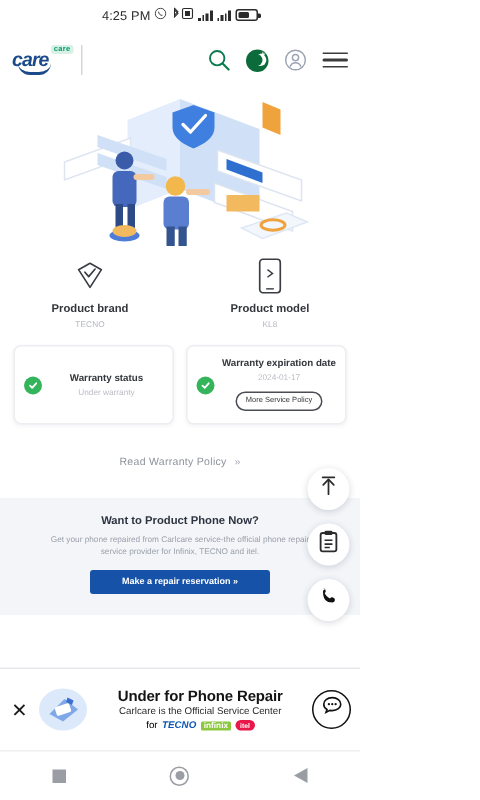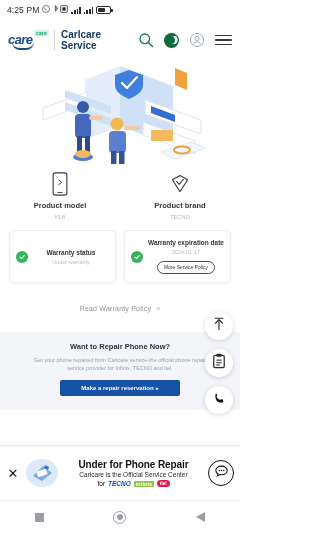--- a/index.html
+++ b/index.html
@@ -7,21 +7,21 @@
   body {
     font-family:"Liberation Sans", sans-serif;
     background:#ffffff;
     overflow:hidden;
     position:relative;
   }
 
   
   .statusbar {
     height:20px; display:flex; align-items:center;
-    justify-content:flex-start; padding:0 7px;
+    justify-content:center; padding:0 7px;
     font-size:8.5px; color:#2b2b2b; letter-spacing:.1px;
   }
   .sb-left { display:flex; align-items:center; gap:3px; }
   .sb-right { display:flex; align-items:center; gap:3px; }
   .ic { display:inline-block; line-height:1; }
   .sig { display:flex; align-items:flex-end; gap:1px; height:8px; }
   .sig i { width:1.6px; background:#2b2b2b; display:block; }
   .sig i:nth-child(1){height:2.5px}
   .sig i:nth-child(2){height:4px}
   .sig i:nth-child(3){height:5.5px}
@@ -205,24 +205,20 @@
 
 <div class="appbar">
   <div class="logo">
     <div class="logo-mark">
       <span class="logo-word">care</span>
       <span class="logo-care">care</span>
       <span class="logo-smile"></span>
     </div>
   </div>
   <div class="divider-v"></div>
-  <div>
-    <div class="brandtxt">Carlcare</div>
-    <div class="brandtxt">Service</div>
-  </div>
   <div class="appbar-actions">
     <div class="icon-btn">
       <svg width="16" height="16" viewBox="0 0 20 20">
           <circle cx="8.5" cy="8.5" r="6" fill="none" stroke="#0b7a4f" stroke-width="1.6"></circle>
           <line x1="13" y1="13" x2="18" y2="18" stroke="#0b7a4f" stroke-width="1.8" stroke-linecap="round"></line>
         </svg>
     </div>
     <div class="flag"></div>
     <div class="icon-btn">
       <svg width="16" height="16" viewBox="0 0 20 20">
@@ -274,41 +270,41 @@
     <ellipse cx="58" cy="92" rx="8" ry="4" fill="#f3b95e"></ellipse>
     <polygon points="136,90 166,80 180,86 150,97" fill="#f2f6fd" stroke="#dfe7f3" stroke-width="1"></polygon>
     <ellipse cx="157" cy="88" rx="8" ry="3.5" fill="none" stroke="#f0a23c" stroke-width="2"></ellipse>
   </svg>
 </div>
 
 <div class="inforow">
 
   <div class="infocell">
     <div class="info-icon">
+      <svg width="22" height="22" viewBox="0 0 26 26">
+          <path d="M13 3 l9 5 -9 14 -9 -14 z" fill="none" stroke="#3a3d44" stroke-width="1.3" stroke-linejoin="round"></path>
+          <path d="M9 10 l3 3.5 5 -6" fill="none" stroke="#3a3d44" stroke-width="1.3" stroke-linecap="round" stroke-linejoin="round"></path>
+        </svg>
+    </div>
+    <div class="info-label">Product brand</div>
+    <div class="info-value">TECNO</div>
+  </div>
+
+  <div class="infocell">
+    <div class="info-icon">
       <svg width="16" height="24" viewBox="0 0 18 28">
           <rect x="1" y="1" width="16" height="26" rx="2.5" fill="none" stroke="#3a3d44" stroke-width="1.3"></rect>
           <line x1="6" y1="24" x2="12" y2="24" stroke="#3a3d44" stroke-width="1.1"></line>
           <path d="M7 9 l4 3 -4 3" fill="none" stroke="#3a3d44" stroke-width="1.1"></path>
         </svg>
     </div>
     <div class="info-label">Product model</div>
     <div class="info-value">KL8</div>
   </div>
 
-  <div class="infocell">
-    <div class="info-icon">
-      <svg width="22" height="22" viewBox="0 0 26 26">
-          <path d="M13 3 l9 5 -9 14 -9 -14 z" fill="none" stroke="#3a3d44" stroke-width="1.3" stroke-linejoin="round"></path>
-          <path d="M9 10 l3 3.5 5 -6" fill="none" stroke="#3a3d44" stroke-width="1.3" stroke-linecap="round" stroke-linejoin="round"></path>
-        </svg>
-    </div>
-    <div class="info-label">Product brand</div>
-    <div class="info-value">TECNO</div>
-  </div>
-
 
 </div>
 
 <div class="cards">
 
   <div class="card">
     <div class="check">
       <svg width="8" height="8" viewBox="0 0 12 12">
           <path d="M3 6.2 l2.2 2.2 4 -4.6" fill="none" stroke="#fff" stroke-width="1.8" stroke-linecap="round" stroke-linejoin="round"></path>
         </svg>
@@ -333,21 +329,21 @@
   </div>
 
 </div>
 
 <div class="readpolicy">
   <span>Read Warranty Policy</span>
   <span class="chev">»</span>
 </div>
 
 <div class="promo">
-  <div class="promo-title">Want to Repair Phone Now?</div>
+  <div class="promo-title">Want to Product Phone Now?</div>
   <div class="promo-desc">Get your phone repaired from Carlcare service-the official phone repair service provider for Infinix, TECNO and itel.</div>
   <div class="promo-btn">Make a repair reservation  »</div>
 </div>
 
 <div class="fabs">
   <div class="fab">
     <span>
       <svg width="14" height="14" viewBox="0 0 18 18">
           <line x1="9" y1="16" x2="9" y2="4" stroke="#2b2b2b" stroke-width="1.5" stroke-linecap="round"></line>
           <path d="M4.5 8 L9 3.3 L13.5 8" fill="none" stroke="#2b2b2b" stroke-width="1.5" stroke-linecap="round" stroke-linejoin="round"></path>

